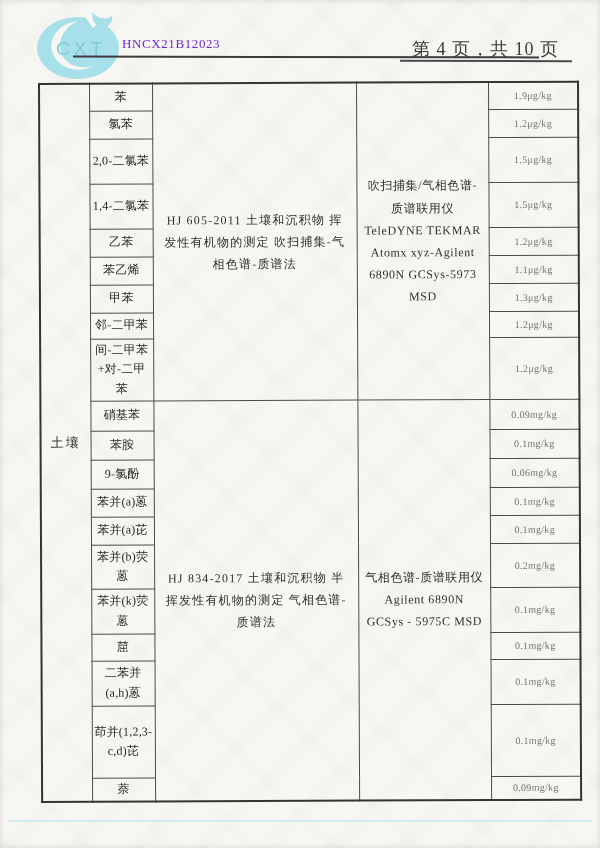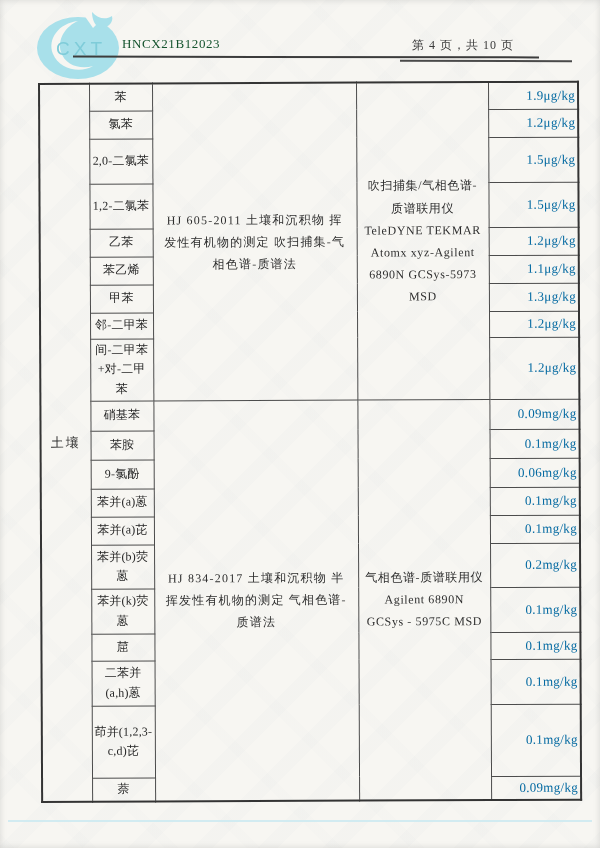--- a/index.html
+++ b/index.html
@@ -22,25 +22,25 @@
   .page-edge{
     position:absolute;inset:0;
     box-shadow:inset 0 0 6px rgba(120,120,120,0.25);
     pointer-events:none;
   }
 
   
   .logo{position:absolute;left:34px;top:12px;width:92px;height:68px;}
   .doc-number{
     position:absolute;left:122px;top:36px;
-    font-size:13px;letter-spacing:0.6px;color:#14532d;
+    font-size:13px;letter-spacing:0.6px;color:#6d28d9;
   }
   .page-indicator{
     position:absolute;left:412px;top:37px;
-    font-size:12px;letter-spacing:1px;color:#3a3a3a;
+    font-size:18px;letter-spacing:1px;color:#3a3a3a;
   }
   .rule-a{position:absolute;left:73px;top:56px;width:466px;height:2px;background:#3c3c3c;transform:rotate(0.1deg);}
   .rule-b{position:absolute;left:400px;top:60px;width:172px;height:1.6px;background:#4a4a4a;transform:rotate(0.15deg);}
 
   
   .tbl-wrap{position:absolute;left:38px;top:83px;transform:rotate(-0.25deg);transform-origin:top left;}
   table{
     border-collapse:collapse;
     table-layout:fixed;
     width:539px;
@@ -59,21 +59,21 @@
   col.c0{width:50px}
   col.c1{width:63px}
   col.c2{width:204px}
   col.c3{width:132px}
   col.c4{width:90px}
 
   td.sample{font-size:13px;letter-spacing:2px;color:#303030;}
   td.analyte{line-height:1.65;letter-spacing:0.2px;}
   td.method{line-height:1.85;letter-spacing:1.2px;padding:2px 8px;color:#2e2e2e;}
   td.instrument{line-height:1.85;letter-spacing:0.6px;padding:2px 6px;color:#2e2e2e;}
-  td.limit{font-size:13px;letter-spacing:0.3px;color:#0369a1;text-align:right;}
+  td.limit{font-size:10px;letter-spacing:0.3px;color:#737373;}
 
   
   .scan-line{
     position:absolute;left:8px;top:820px;width:584px;height:2px;
     background:#cdeaf1;opacity:0.9;
   }
 </style>
 </head>
 <body>
 
@@ -111,21 +111,21 @@
     </tr>
     <tr style="height:28px">
       <td class="analyte">氯苯</td>
       <td class="limit">1.2μg/kg</td>
     </tr>
     <tr style="height:45px">
       <td class="analyte">2,0-二氯苯</td>
       <td class="limit">1.5μg/kg</td>
     </tr>
     <tr style="height:45px">
-      <td class="analyte">1,2-二氯苯</td>
+      <td class="analyte">1,4-二氯苯</td>
       <td class="limit">1.5μg/kg</td>
     </tr>
     <tr style="height:28px">
       <td class="analyte">乙苯</td>
       <td class="limit">1.2μg/kg</td>
     </tr>
     <tr style="height:28px">
       <td class="analyte">苯乙烯</td>
       <td class="limit">1.1μg/kg</td>
     </tr>

